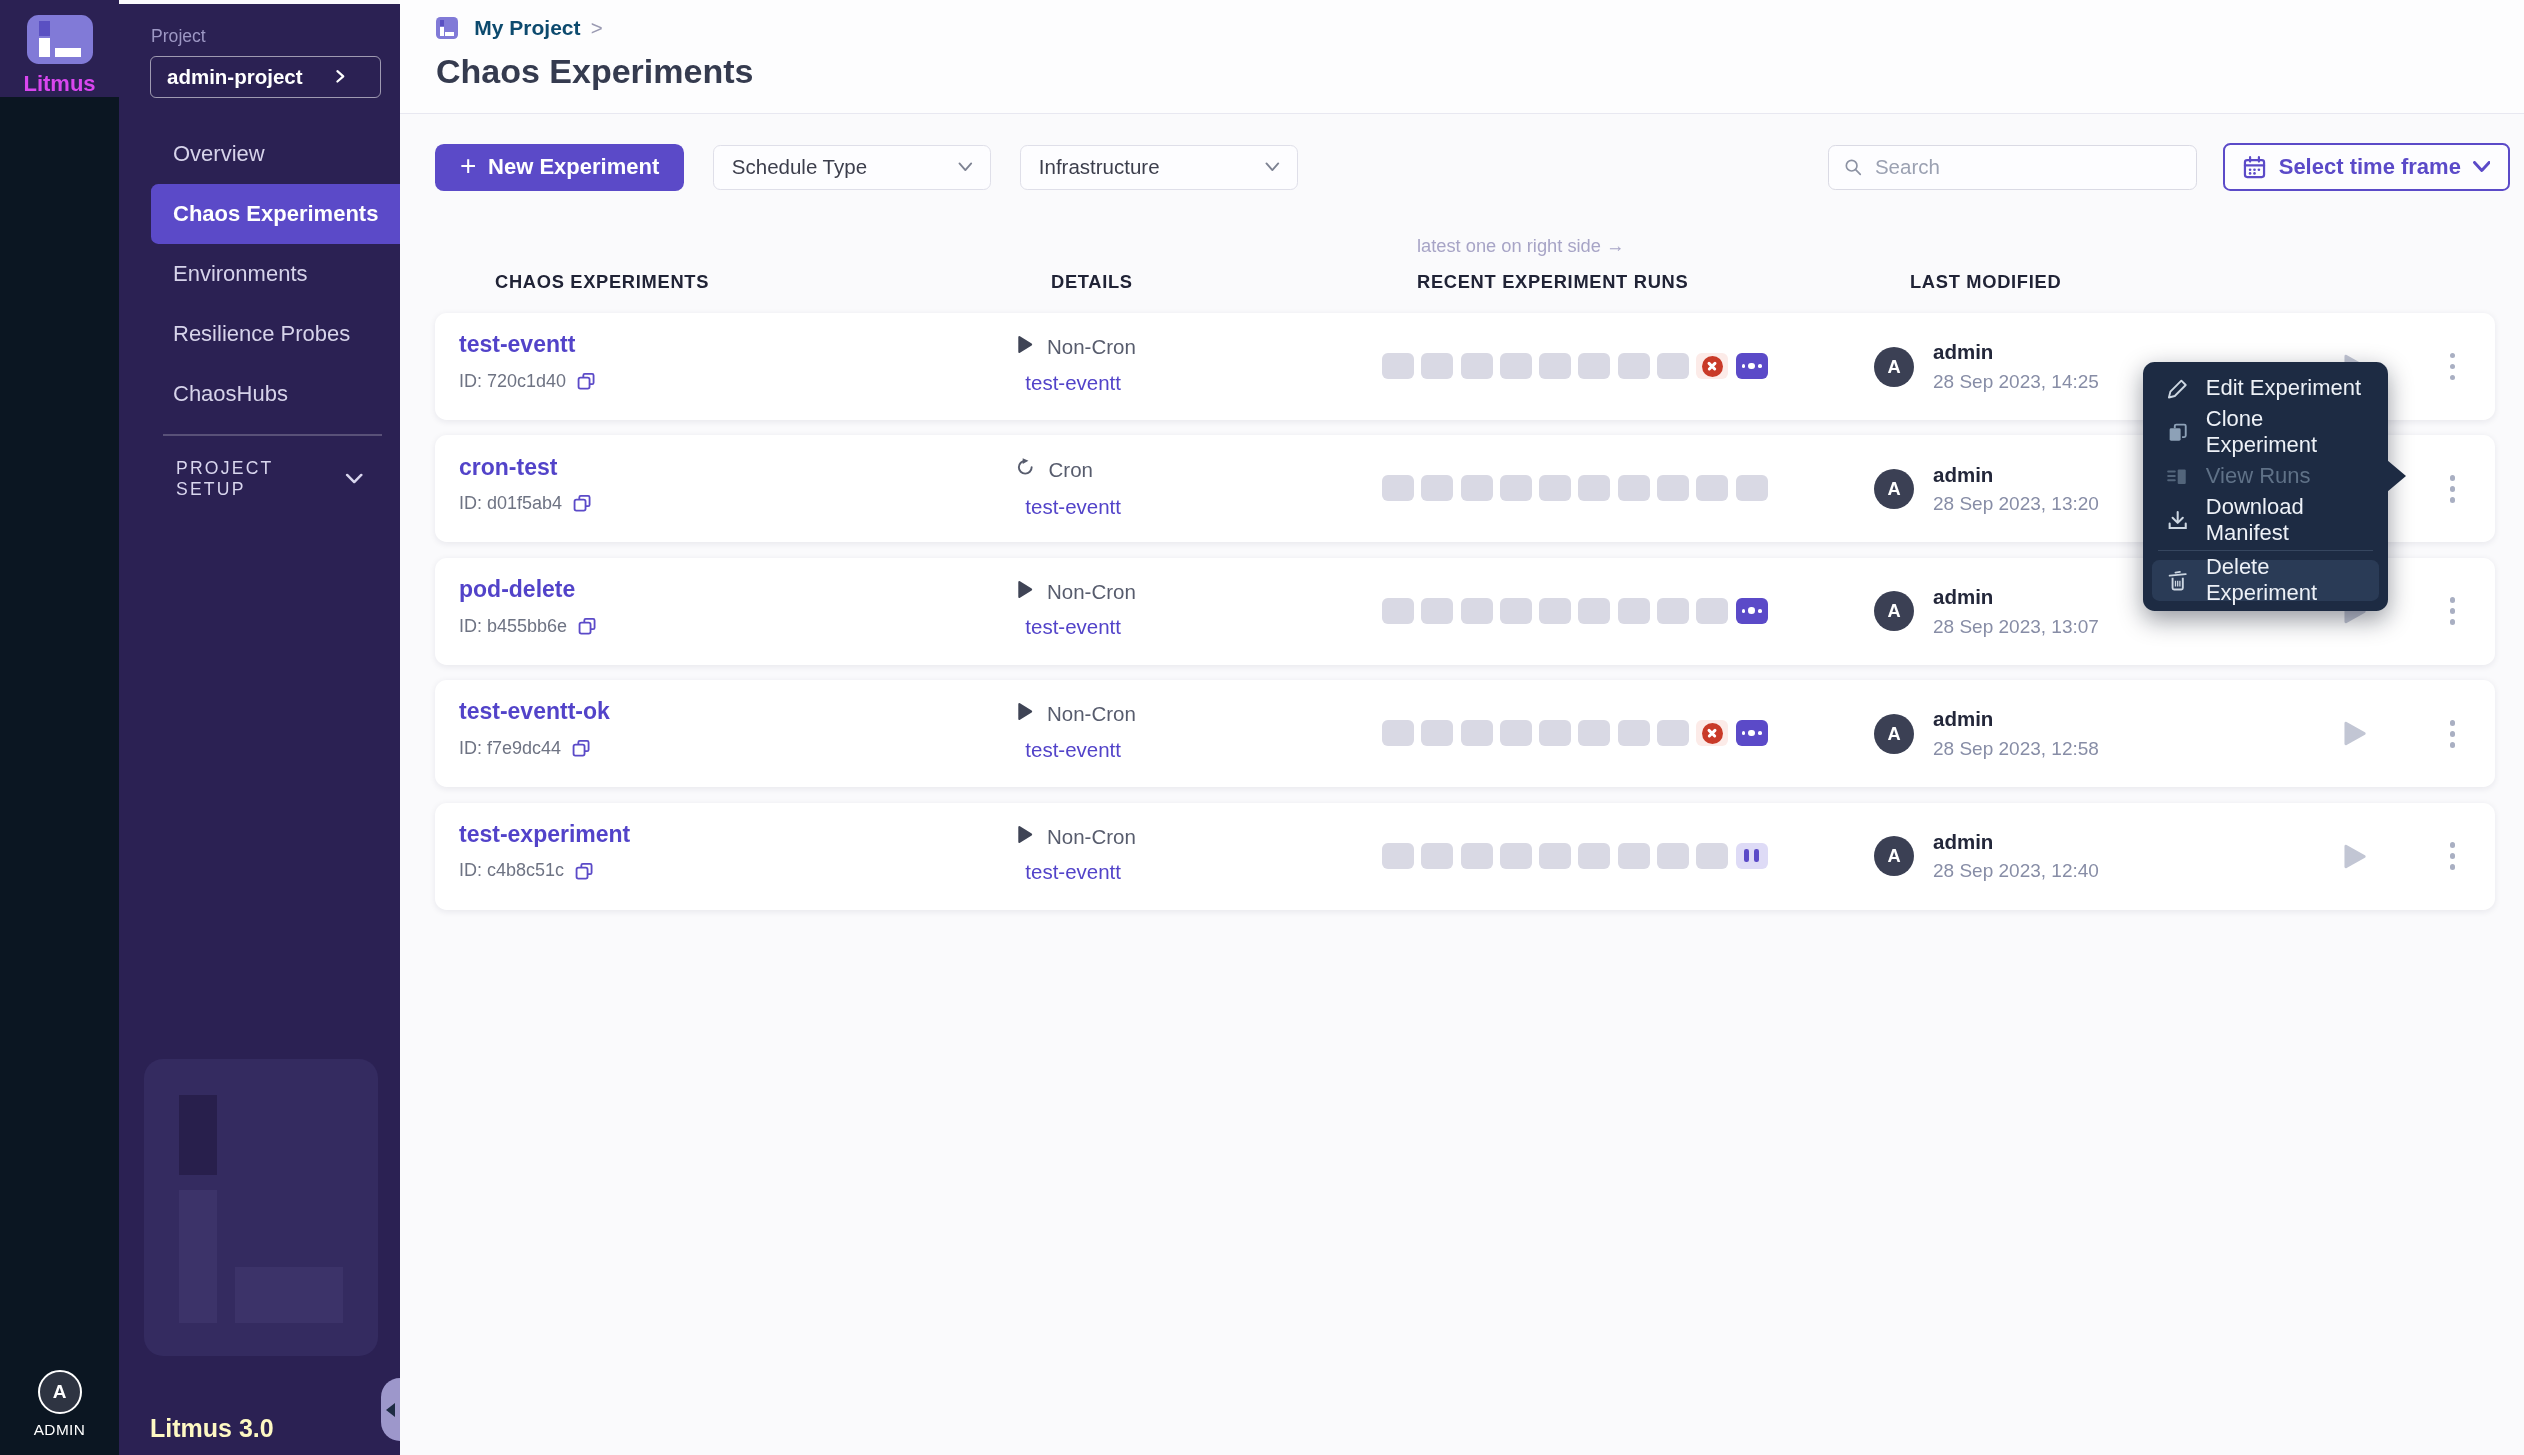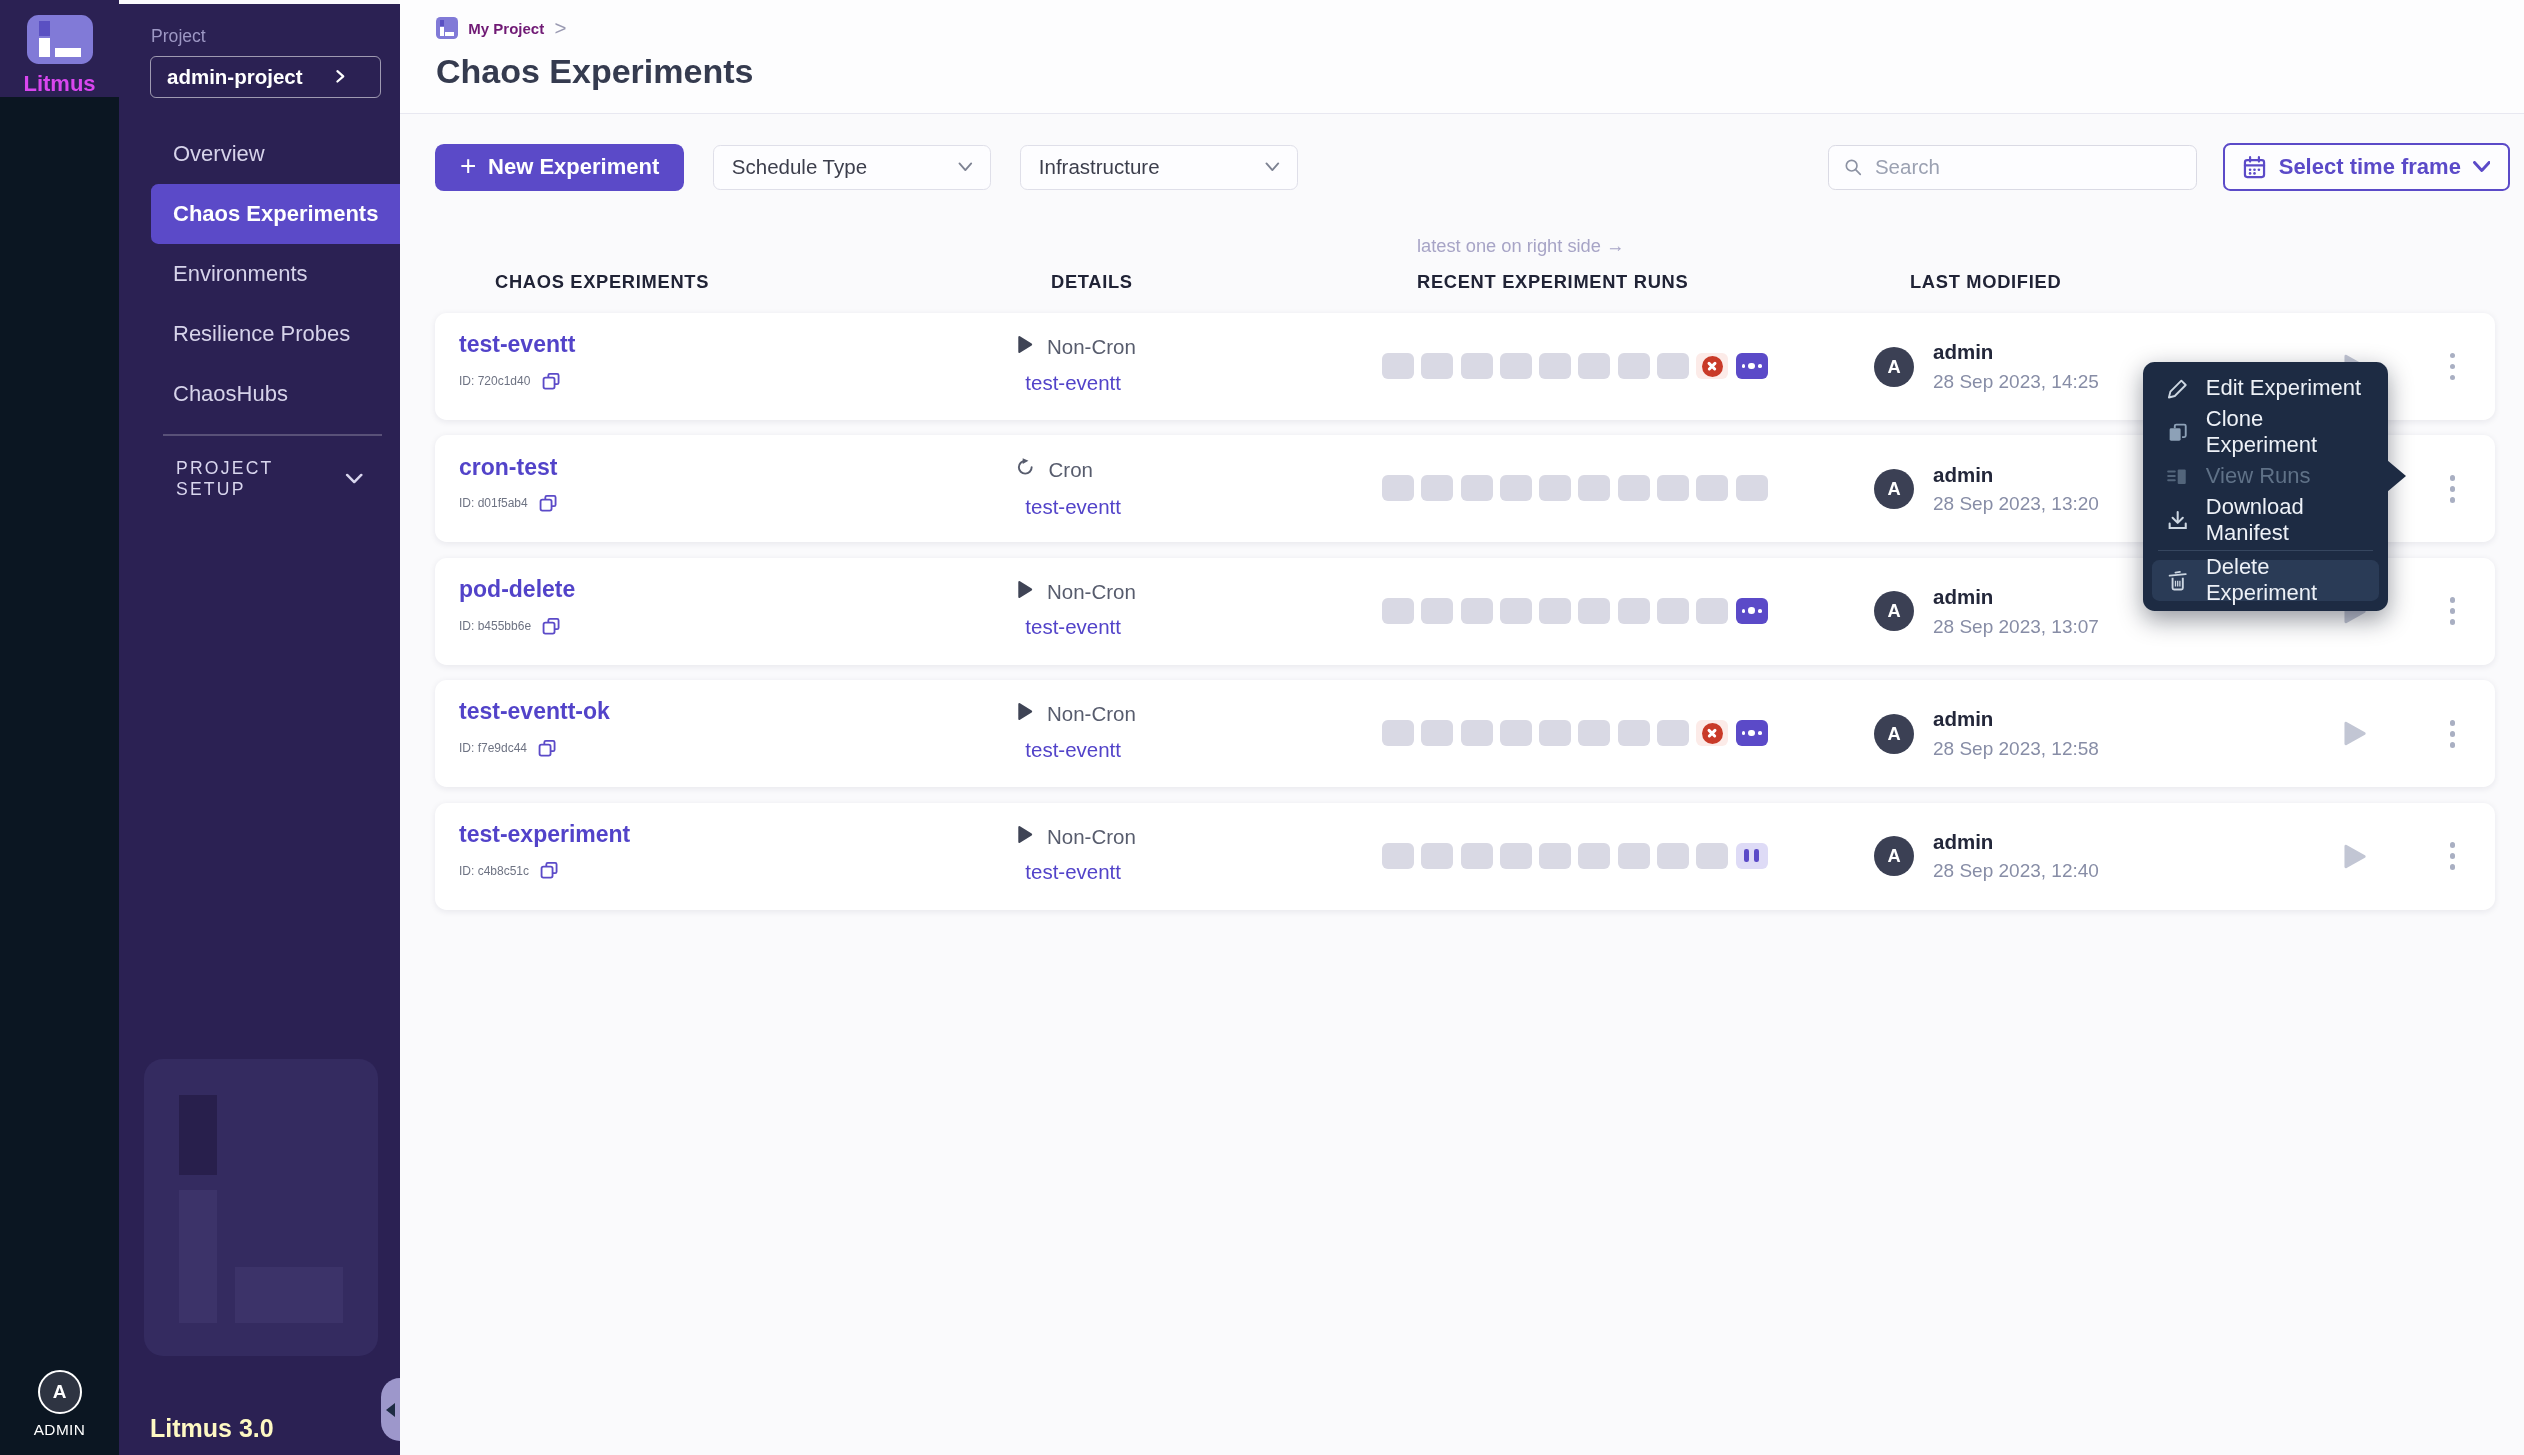--- a/index.html
+++ b/index.html
@@ -46,21 +46,21 @@
   .watermark .wm-foot { position:absolute; left:39%; top:70%; width:46%; height:19%; background:#3c3369; }
   .version { position:absolute; left:31px; bottom:16px; color:#fef9c3; font-size:25px; font-weight:700; }
   .collapse-tab { position:absolute; right:0; bottom:17.6px; width:19px; height:63px; background:#9d97cb;
                   border-radius:34px 0 0 34px; display:flex; align-items:center; justify-content:center; cursor:pointer; }
   .collapse-tab .tri { width:0; height:0; border-top:7.3px solid transparent; border-bottom:7.3px solid transparent; border-right:9.5px solid #1d2b43; }
 
   
   main { position:absolute; left:399px; top:0; right:0; bottom:0; background:#fafafc; }
   .band { height:114px; background:#fdfdfe; border-bottom:1.5px solid #e8e8f1; padding:16px 0 0 37px; }
   .crumbs { display:flex; align-items:center; gap:10.3px; }
-  .crumb-link { color:#701a75; font-size:15px; font-weight:600; text-decoration:none; cursor:pointer; }
+  .crumb-link { color:#0c4a6e; font-size:21px; font-weight:600; text-decoration:none; cursor:pointer;margin-left:6px; }
   .crumb-sep { color:#9a9ab2; font-size:20.5px; }
   .band h1 { margin-top:11.7px; font-size:34px; font-weight:700; color:#353b4f; }
 
   .toolbar { display:flex; justify-content:space-between; align-items:center; padding:29px 15.4px 0 36px; }
   .tb-left, .tb-right { display:flex; align-items:center; }
   .tb-left { gap:29px; } .tb-right { gap:26px; }
   .btn-new { height:47px; padding:0 25px; border-radius:8.8px; background:var(--accent); color:#fff; border:none;
              font-size:22px; font-weight:700; display:flex; align-items:center; gap:11.7px; cursor:pointer;
              font-family:inherit; }
   .plus { font-size:28px; font-weight:400; line-height:1; margin-top:-2.9px; }
@@ -78,21 +78,21 @@
 
   .thead { position:relative; height:122px; }
   .thead .note { position:absolute; left:1018px; top:44px; font-size:18.3px; color:#a7a4c6; }
   .thead .h { position:absolute; bottom:20.5px; font-size:18.3px; font-weight:700; color:#202336; letter-spacing:0.7px; }
   .h1c { left:96px; } .h2c { left:652px; } .h3c { left:1018px; } .h4c { left:1511px; }
 
   .rows { padding:0 30px 0 36px; display:flex; flex-direction:column; gap:15.4px; }
   .row { position:relative; height:107px; background:#fff; border-radius:11.7px; box-shadow:0 1.5px 5.9px rgba(30,30,70,.08); }
   .c-name { position:absolute; left:24px; top:18.3px; }
   .c-name .nm { font-size:23px; font-weight:700; color:var(--link); text-decoration:none; cursor:pointer; }
-  .idline { margin-top:12.5px; display:flex; align-items:center; gap:10.3px; font-size:12px; color:#6e7383; }
+  .idline { margin-top:12.5px; display:flex; align-items:center; gap:10.3px; font-size:18px; color:#6e7383; }
   .copy-ic { cursor:pointer; display:inline-flex; }
   .c-det { position:absolute; left:580px; top:22px; font-size:20.5px; color:#575c6d; }
   .c-det .l1 { display:flex; align-items:center; gap:13px; }
   .c-det .l2 { margin:11.7px 0 0 10.3px; }
   .c-det .l2 a { color:var(--link); text-decoration:none; font-size:20.5px; cursor:pointer; }
   .c-runs { position:absolute; left:947px; top:40px; display:flex; gap:7.3px; }
   .pill { width:32px; height:26px; border-radius:5.9px; background:var(--pill-gray); }
   .pill.failed { background:var(--failed-bg); display:flex; align-items:center; justify-content:center; cursor:pointer; }
   .failed .xc { width:21px; height:21px; border-radius:50%; background:var(--failed-red); position:relative; }
   .failed .xc::before, .failed .xc::after { content:""; position:absolute; left:50%; top:50%; width:11px; height:2.6px;

